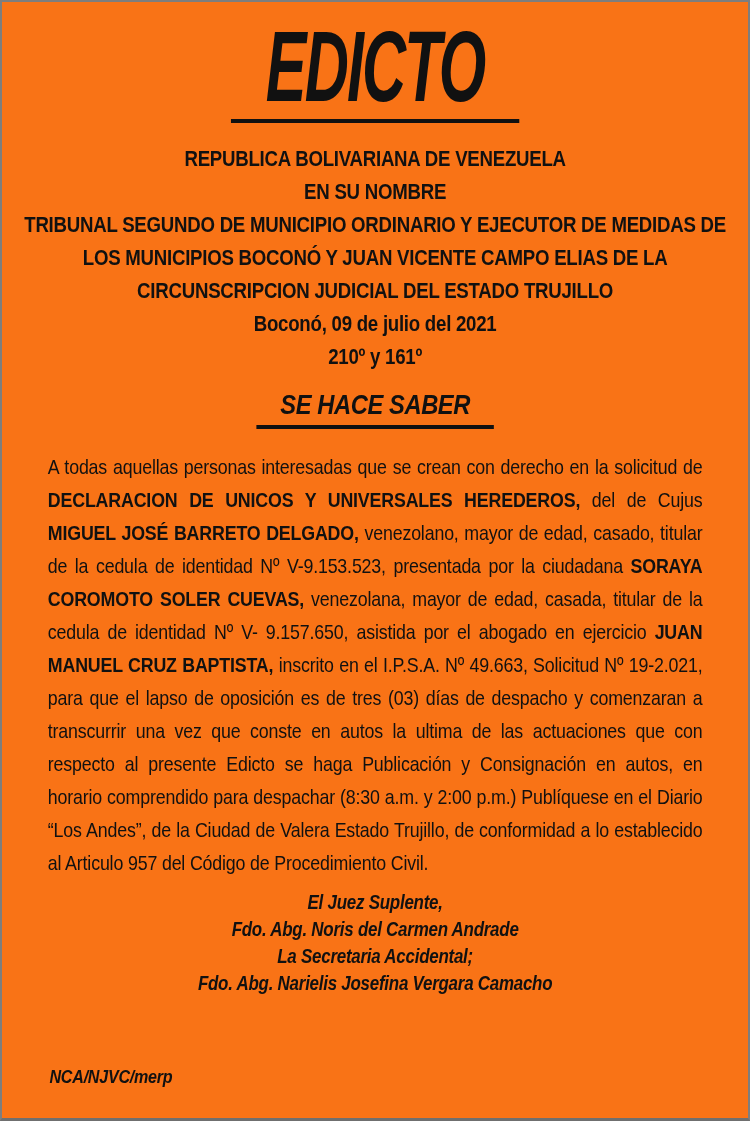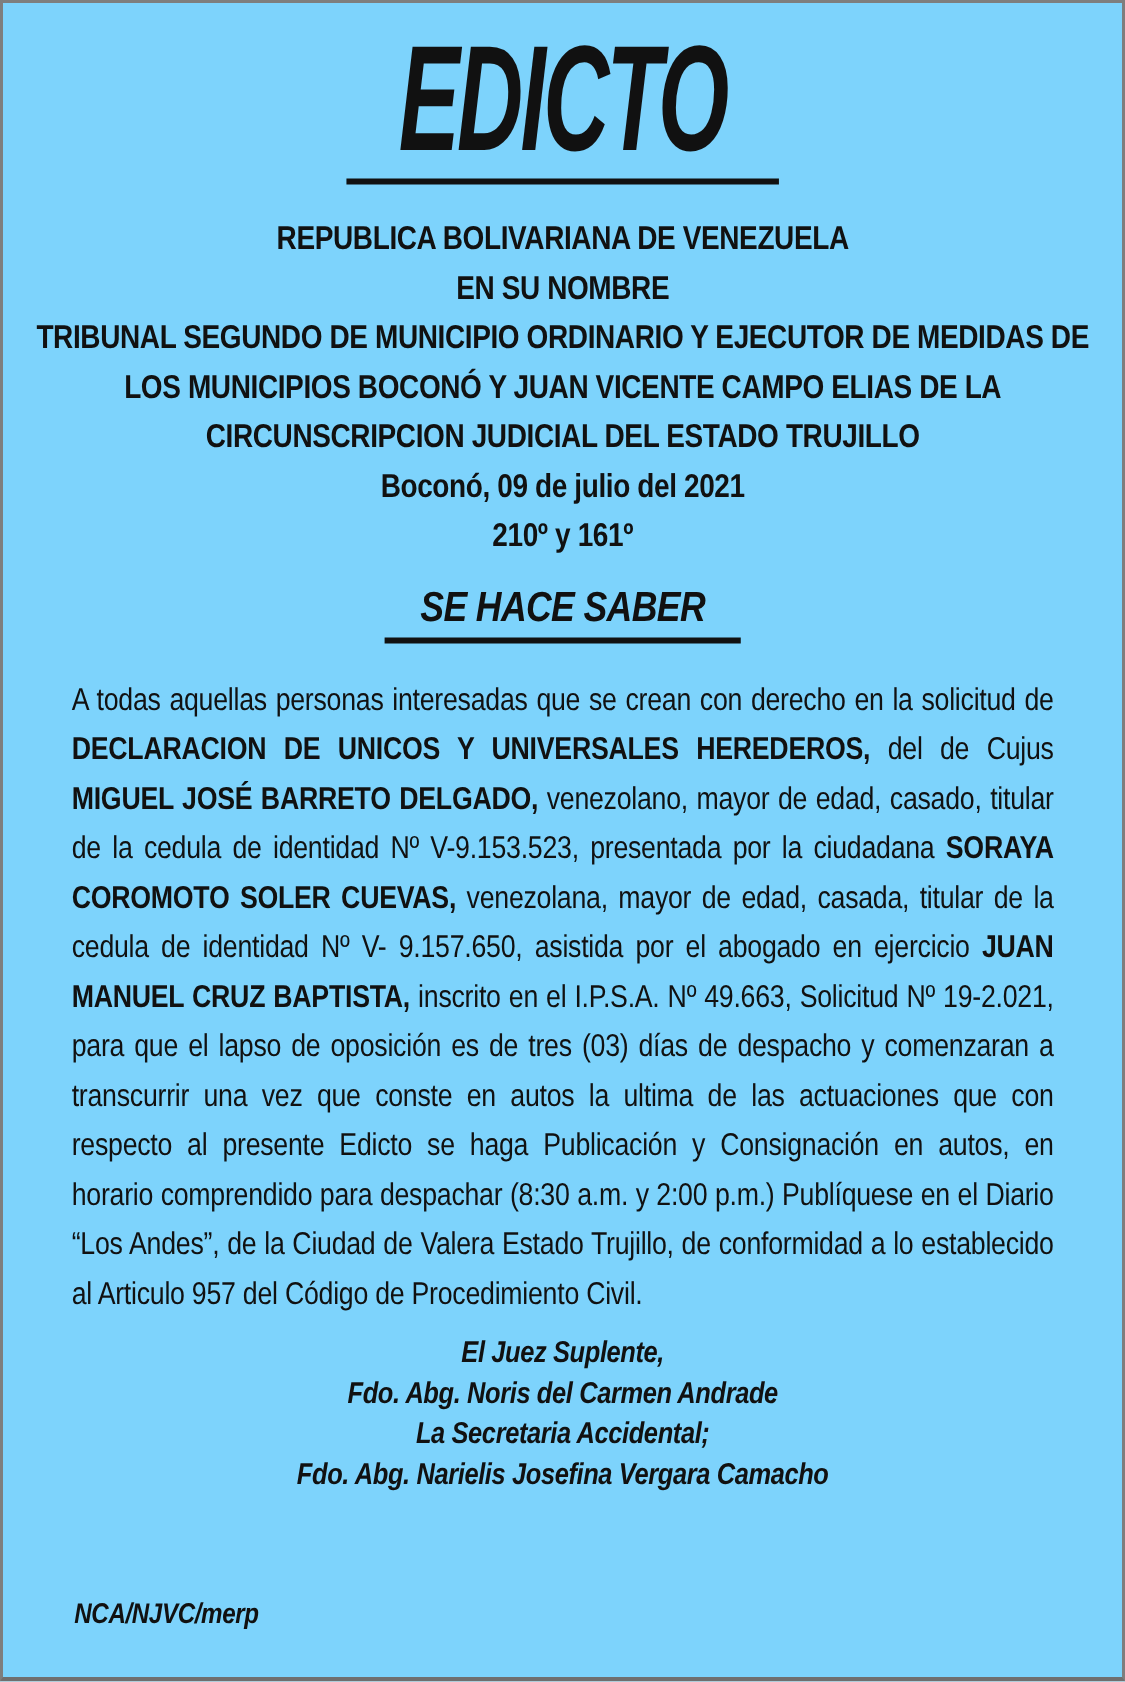--- a/index.html
+++ b/index.html
@@ -4,21 +4,21 @@
 <style>
   html, body {
     margin: 0;
     padding: 0;
     background: #ffffff;
   }
   .page {
     width: 750px;
     height: 1121px;
     box-sizing: border-box;
-    background: #7dd3fc;
+    background: #f97316;
     border: 2px solid #7e7e7e;
     border-bottom: 3px solid #6f6f6f;
     overflow: hidden;
     position: relative;
   }
   
   .scale-wrap {
     position: relative;
     width: 880px;
     height: 1116px;

